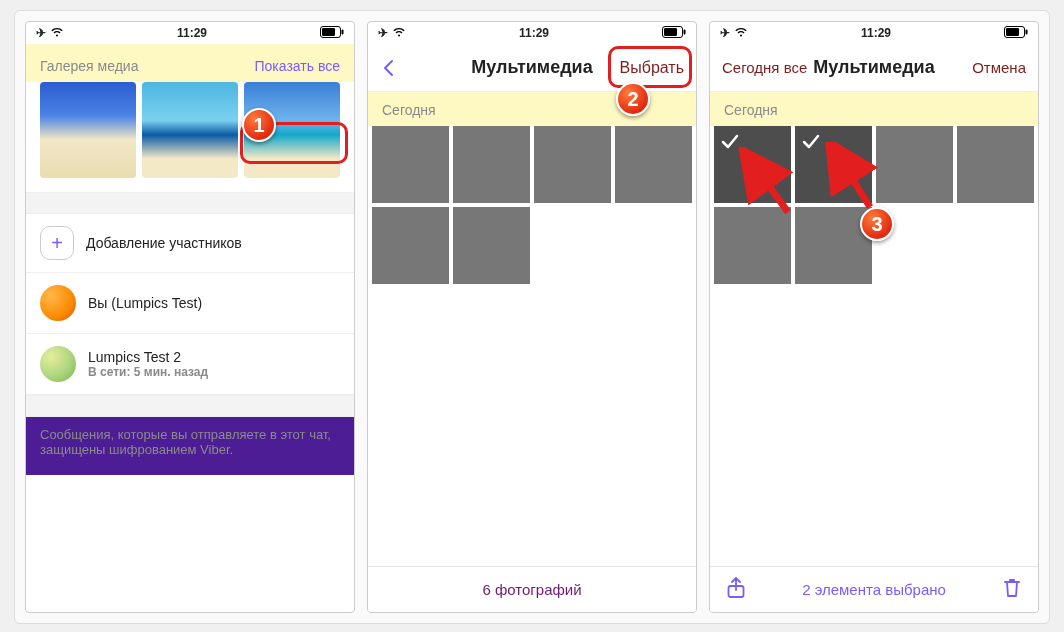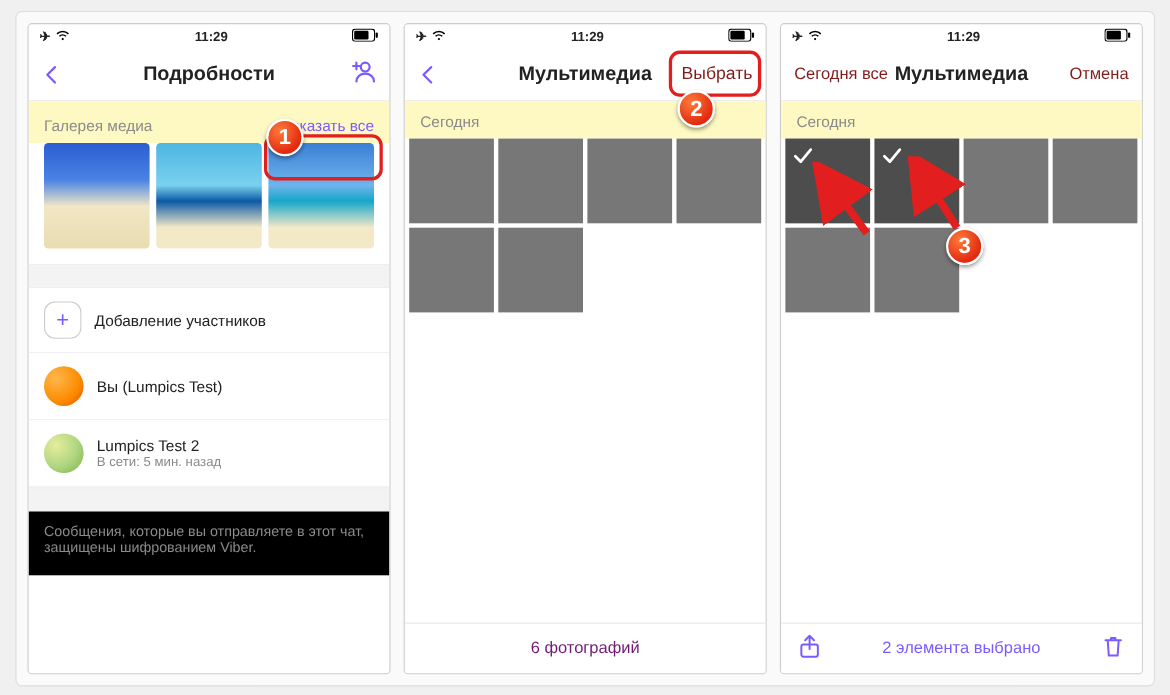--- a/index.html
+++ b/index.html
@@ -89,35 +89,35 @@
   }
   .gap { height: 22px; background: #f3f3f4; border-top:1px solid #eee; border-bottom:1px solid #eee; }
   .list { background: #fff; }
   .row {
     display: flex;
     align-items: center;
     gap: 12px;
     padding: 12px 14px;
     border-bottom: 1px solid #f0f0f0;
   }
-  .row .sub { font-size: 12px; color: #8a8a8a; }
+  .row .sub { font-size: 12px; color: #8a8a8a; font-weight: bold; }
   .add-btn {
     width: 34px; height: 34px; border: 1px solid #ccc; border-radius: 10px;
     display:flex; align-items:center; justify-content:center; color:#7b5bff; font-size:20px;
   }
   .avatar {
     width: 36px; height: 36px; border-radius: 50%;
   }
   .avatar.orange { background: radial-gradient(circle at 30% 30%, #ffb74d, #fb8c00 60%, #e65100); }
   .avatar.green  { background: radial-gradient(circle at 30% 30%, #e6ee9c, #aed581 55%, #7cb342); }
   .encrypt {
     padding: 10px 14px 18px;
     font-size: 13px;
     color: #8a8a8a;
-    background:#000000;
+    background:#4c1d95;
   }
   .grid {
     display: grid;
     grid-template-columns: repeat(4, 1fr);
     gap: 4px;
     padding: 0 4px 4px;
   }
   .grid .tile {
     aspect-ratio: 1;
     background: #777;
@@ -198,35 +198,20 @@
       </div>
       <div>11:29</div>
       <div class="status-right">
         <span>
           <svg width="24" height="12" viewBox="0 0 24 12">
               <rect x="0.5" y="0.5" width="20" height="11" rx="2.5" fill="none" stroke="#000"></rect>
               <rect x="21.5" y="3.5" width="2" height="5" rx="1" fill="#000"></rect>
               <rect x="2" y="2" width="13" height="8" rx="1.2" fill="#000"></rect>
             </svg>
         </span>
-      </div>
-    </div>
-    <div class="nav">
-      <div class="nav-btn left">
-        <svg width="20" height="20" viewBox="0 0 20 20">
-            <path d="M12 3l-7 7 7 7" stroke="#7b5bff" stroke-width="2" fill="none" stroke-linecap="round" stroke-linejoin="round"></path>
-          </svg>
-      </div>
-      <div class="nav-title">Подробности</div>
-      <div class="nav-btn right">
-        <svg width="24" height="22" viewBox="0 0 24 22">
-            <circle cx="14" cy="7" r="4" stroke="#7b5bff" stroke-width="2" fill="none"></circle>
-            <path d="M6 20c0-4 3.6-7 8-7s8 3 8 7" stroke="#7b5bff" stroke-width="2" fill="none" stroke-linecap="round"></path>
-            <path d="M3 6h6M6 3v6" stroke="#7b5bff" stroke-width="2" stroke-linecap="round"></path>
-          </svg>
       </div>
     </div>
 
     <div class="section-head">
       <span>Галерея медиа</span>
       <span class="link">Показать все</span>
     </div>
     <div class="thumbs-row">
       <div class="thumb beach1"></div>
       <div class="thumb beach2"></div>

